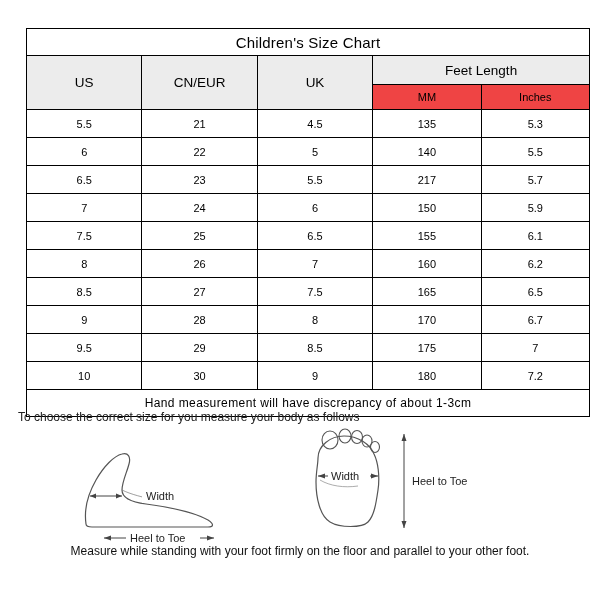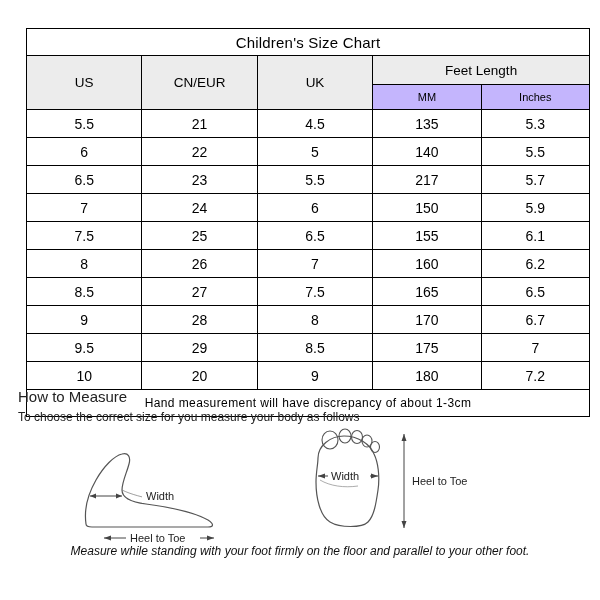--- a/index.html
+++ b/index.html
@@ -44,27 +44,27 @@
     height: 24px;
     letter-spacing: 0.2px;
   }
   .hdr {
     background: #ececec;
     font-weight: bold;
     font-size: 13.5px;
     height: 26px;
   }
   .sub-hdr {
-    background: #c4b5fd;
+    background: #ef4444;
     font-weight: normal;
     font-size: 11px;
     height: 22px;
   }
   .data-cell {
-    font-size: 14px;
+    font-size: 11px;
     height: 25px;
     margin-top: 31px;
   }
   .note-row td {
     font-family: Liberation Sans, sans-serif;
     font-size: 12px;
     font-weight: bold;
     height: 24px;
     letter-spacing: 0.4px;
   }
@@ -99,21 +99,20 @@
     height: 120px;
   }
   .caption {
     position: absolute;
     left: 0;
     top: 544px;
     width: 600px;
     text-align: center;
     font-size: 12px;
     color: #111;
-    font-style: italic;
   }
   svg text {
     font-family: "Liberation Sans", sans-serif;
     font-size: 11px;
     fill: #222;
   }
 </style>
 </head>
 <body>
 
@@ -201,35 +200,34 @@
         </tr>
         <tr>
           <td class="data-cell">9.5</td>
           <td class="data-cell">29</td>
           <td class="data-cell">8.5</td>
           <td class="data-cell">175</td>
           <td class="data-cell">7</td>
         </tr>
         <tr>
           <td class="data-cell">10</td>
-          <td class="data-cell">20</td>
+          <td class="data-cell">30</td>
           <td class="data-cell">9</td>
           <td class="data-cell">180</td>
           <td class="data-cell">7.2</td>
         </tr>
 
         <tr class="note-row">
           <td colspan="5">Hand measurement will have discrepancy of about 1-3cm</td>
         </tr>
       </tbody>
     </table>
   </div>
 
 
-  <div class="how-title">How to Measure</div>
   <div class="how-sub">To choose the correct size for you measure your body as follows</div>
 
   <div class="diagram">
     <svg width="564" height="120" viewBox="0 0 564 120">
 
       <g>
         <path d="M68 96 C 66 82, 70 66, 78 52 C 86 38, 96 28, 104 26 C 110 24, 113 29, 111 36 C 109 44, 104 54, 104 62 C 104 70, 112 74, 128 76 C 150 79, 176 84, 190 92 C 196 96, 196 99, 190 99 L 74 99 C 70 99, 68 98, 68 96 Z" fill="none" stroke="#555555" stroke-width="1.2"></path>
 
         <path d="M104 62 C 112 66, 126 70, 140 72" fill="none" stroke="#777777" stroke-width="0.7"></path>
       </g>

